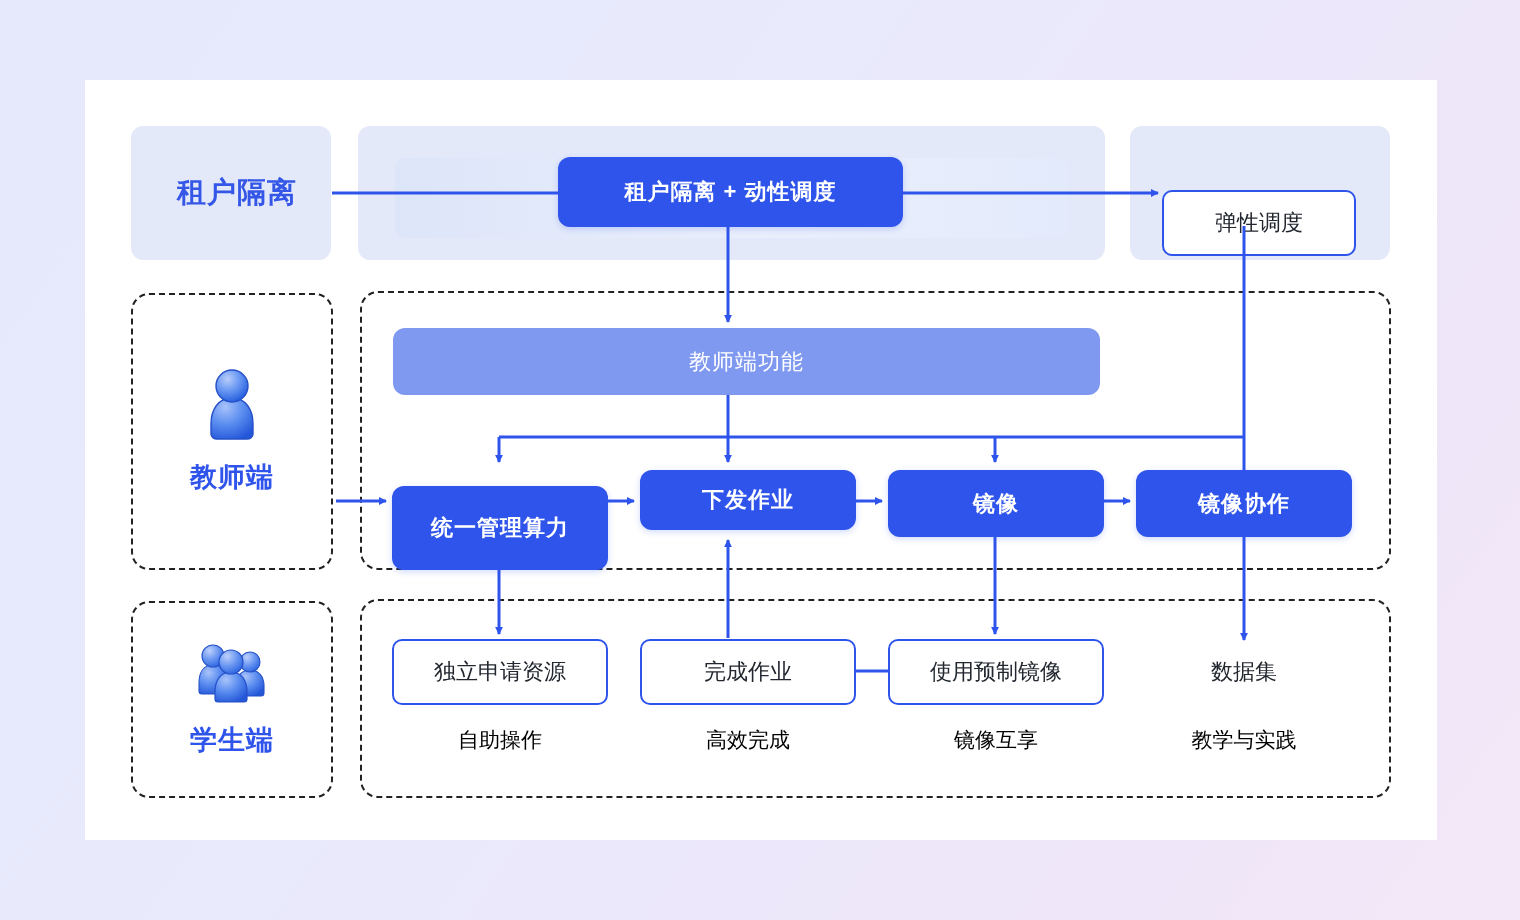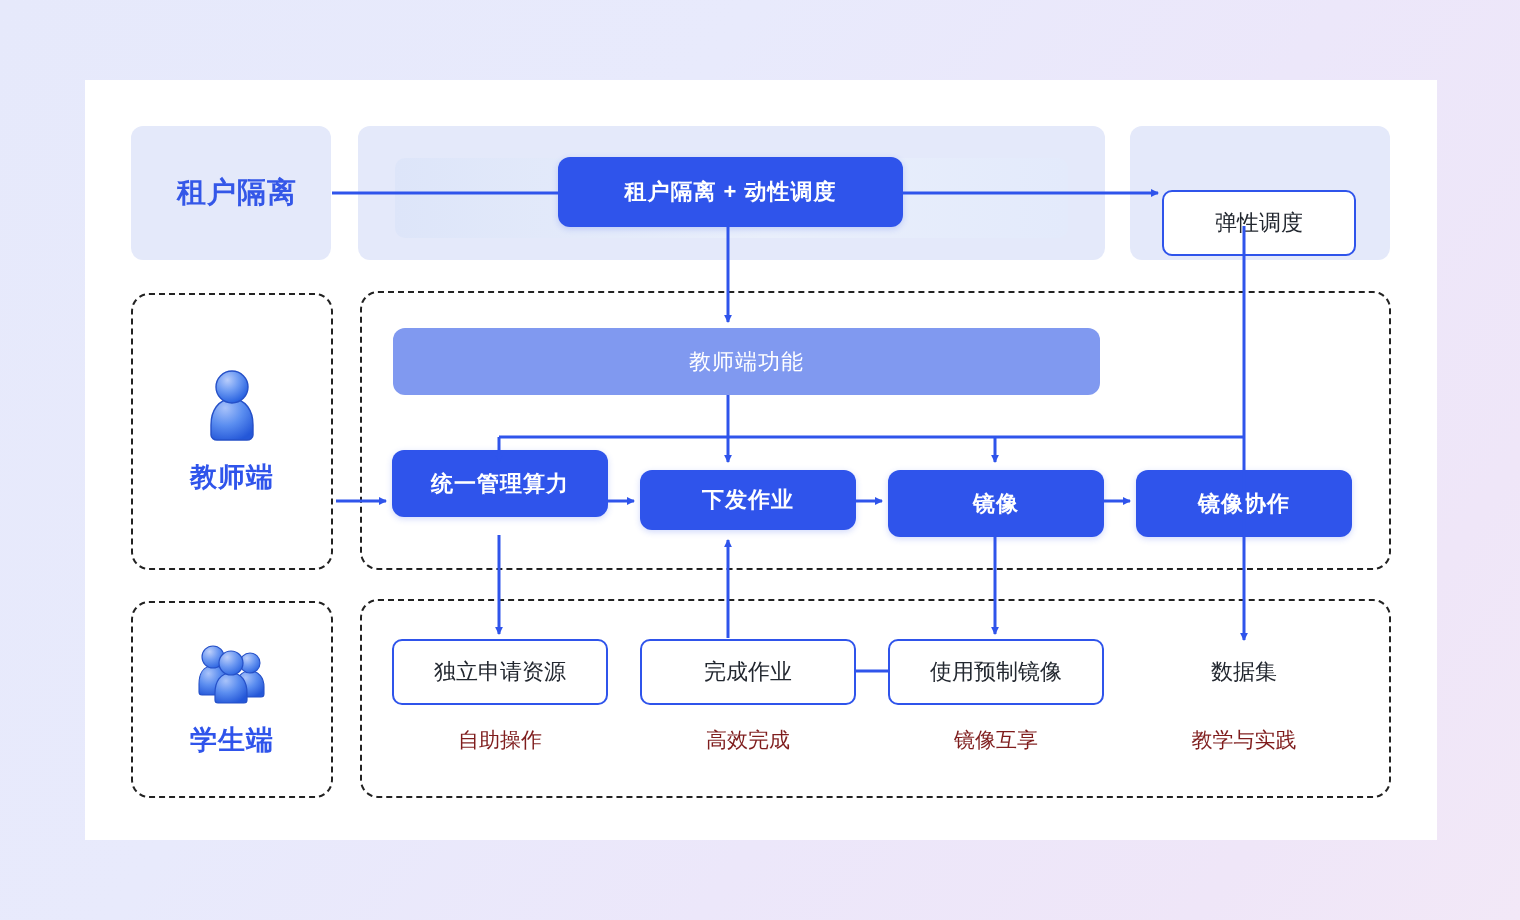--- a/index.html
+++ b/index.html
@@ -82,32 +82,33 @@
     border-radius: 18px;
     background: transparent;
   }
 
   
   .role-inner {
     width: 100%; height: 100%;
     display: flex; flex-direction: column;
     align-items: center; justify-content: center;
     gap: 14px;
+    font-family: Liberation Mono, monospace;
   }
   .role-label {
     font-size: 27px; font-weight: 700; color: #2f54eb;
     letter-spacing: 1px;
   }
 
   
   .caption {
     position: absolute;
     text-align: center;
     font-size: 21px;
-    color: #7f1d1d;
+    color: #000000;
     font-family: Liberation Serif, serif;
   }
 
   
   #wires { position: absolute; left: 0; top: 0; width: 1520px; height: 920px; pointer-events: none; }
 </style>
 </head>
 <body>
 
 <div id="card">
@@ -147,21 +148,21 @@
         </svg>
       </span>
       <span class="role-label">教师端</span>
     </div>
   </div>
 
   <div class="abs dashed" style="left:275px; top:211px; width:1031px; height:279px;"></div>
 
   <div class="abs bar-soft" style="left:308px; top:248px; width:707px; height:67px;">教师端功能</div>
 
-  <div class="abs pill-primary" style="left:307px; top:370px; width:216px; height:67px;">统一管理算力</div>
+  <div class="abs pill-primary" style="left:307px; top:406px; width:216px; height:84px;">统一管理算力</div>
   <div class="abs pill-primary" style="left:555px; top:390px; width:216px; height:60px;">下发作业</div>
   <div class="abs pill-primary" style="left:803px; top:390px; width:216px; height:67px;">镜像</div>
   <div class="abs pill-primary" style="left:1051px; top:390px; width:216px; height:67px;">镜像协作</div>
 
   <div class="abs dashed" style="left:46px; top:521px; width:202px; height:197px;">
     <div class="role-inner">
       <span>
         <svg width="72" height="62" viewBox="0 0 72 62">
           <defs>
             <radialGradient id="mA" cx="34%" cy="26%" r="80%">

